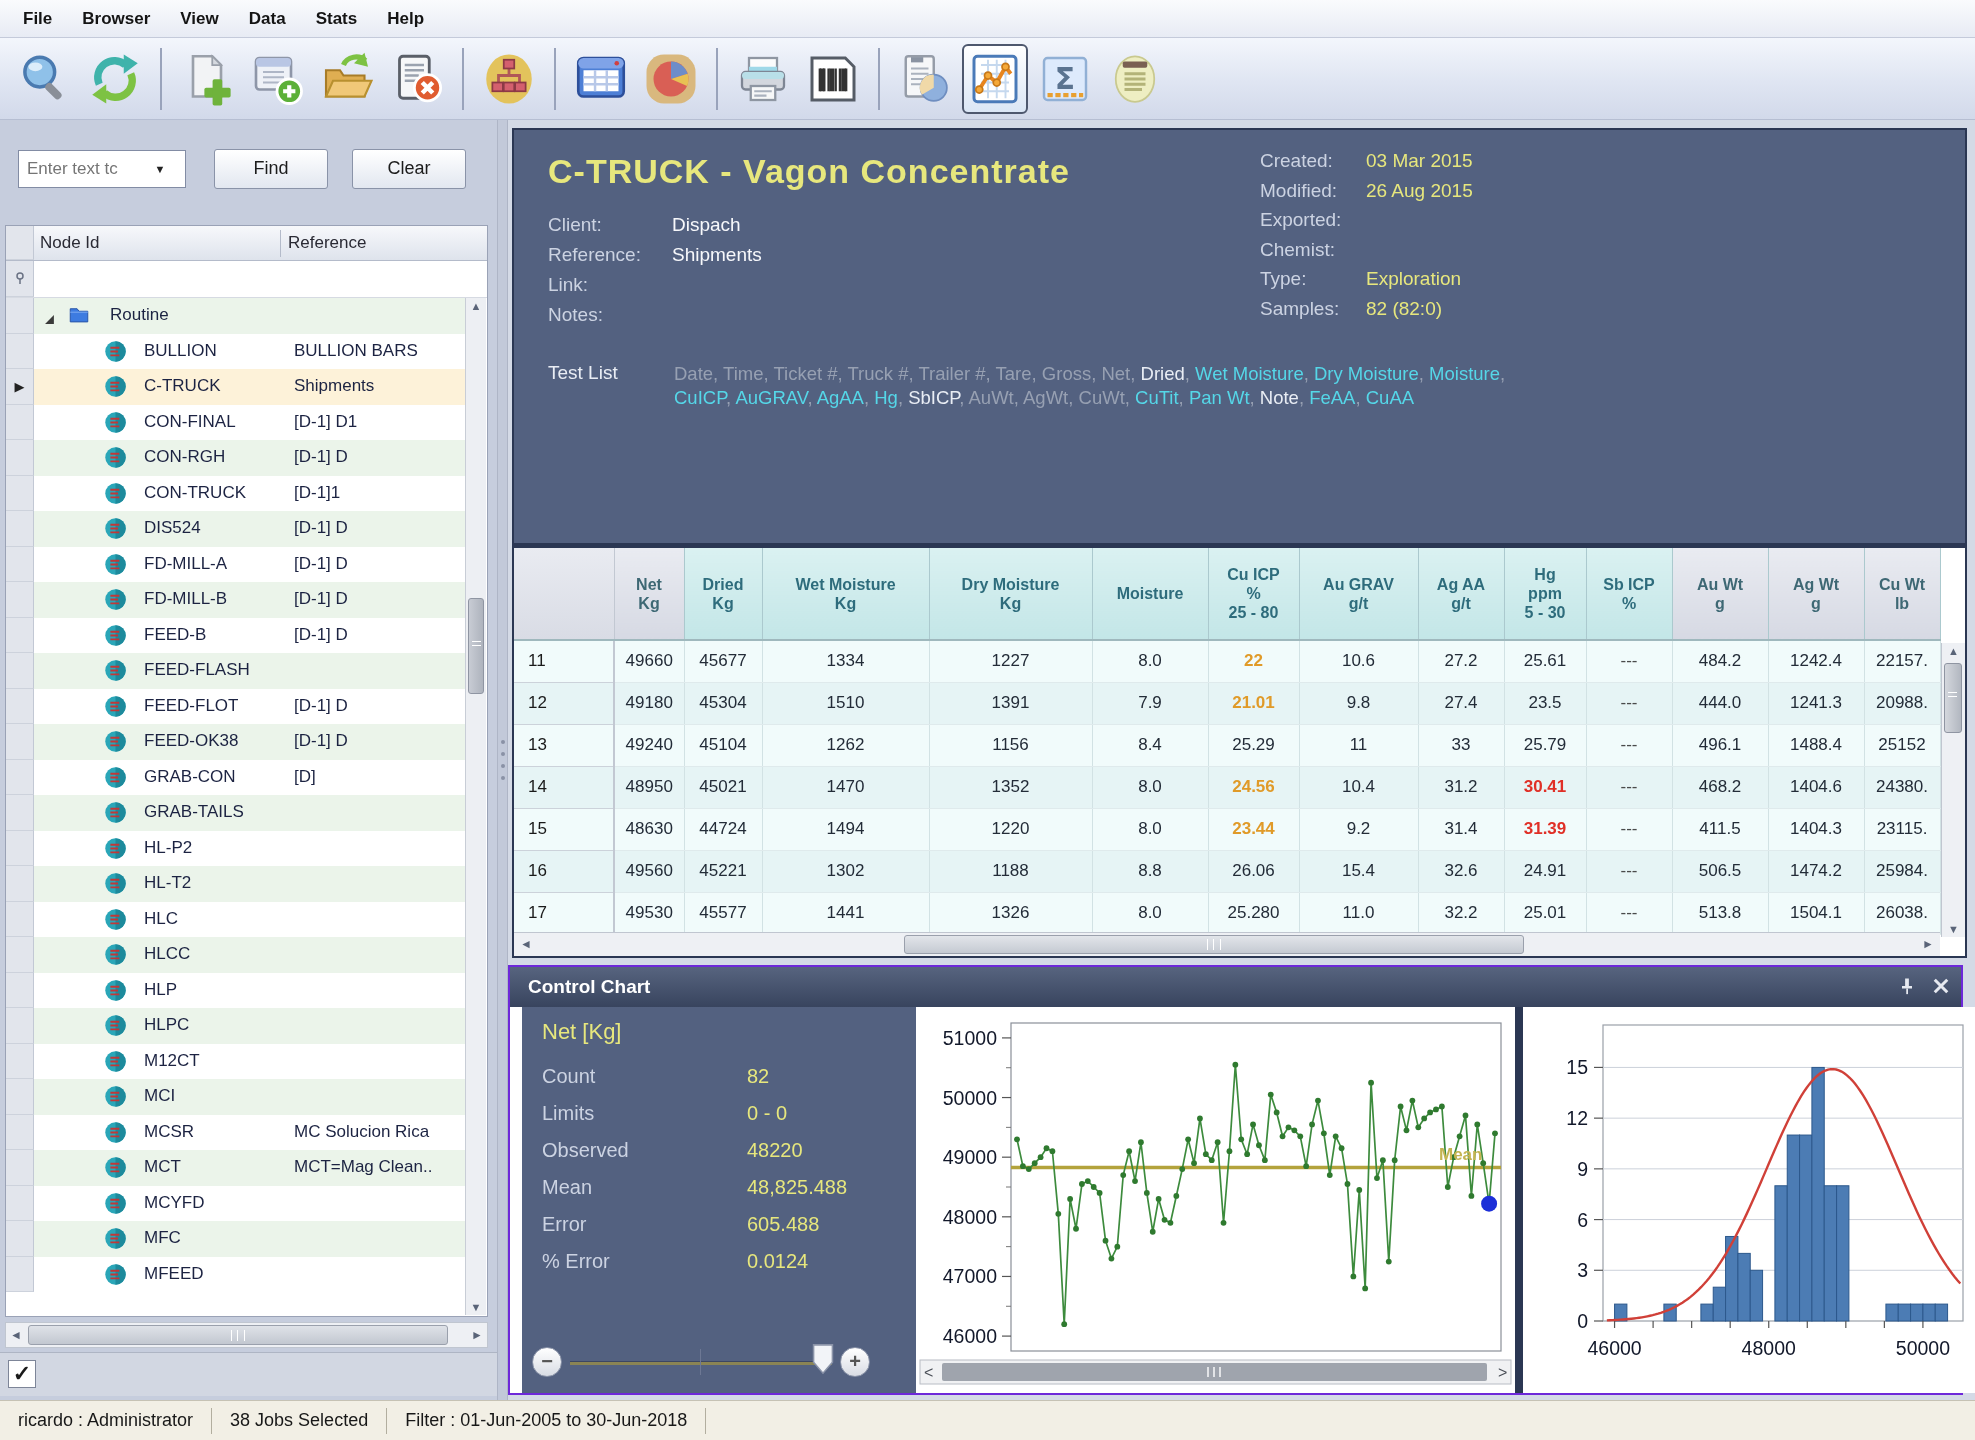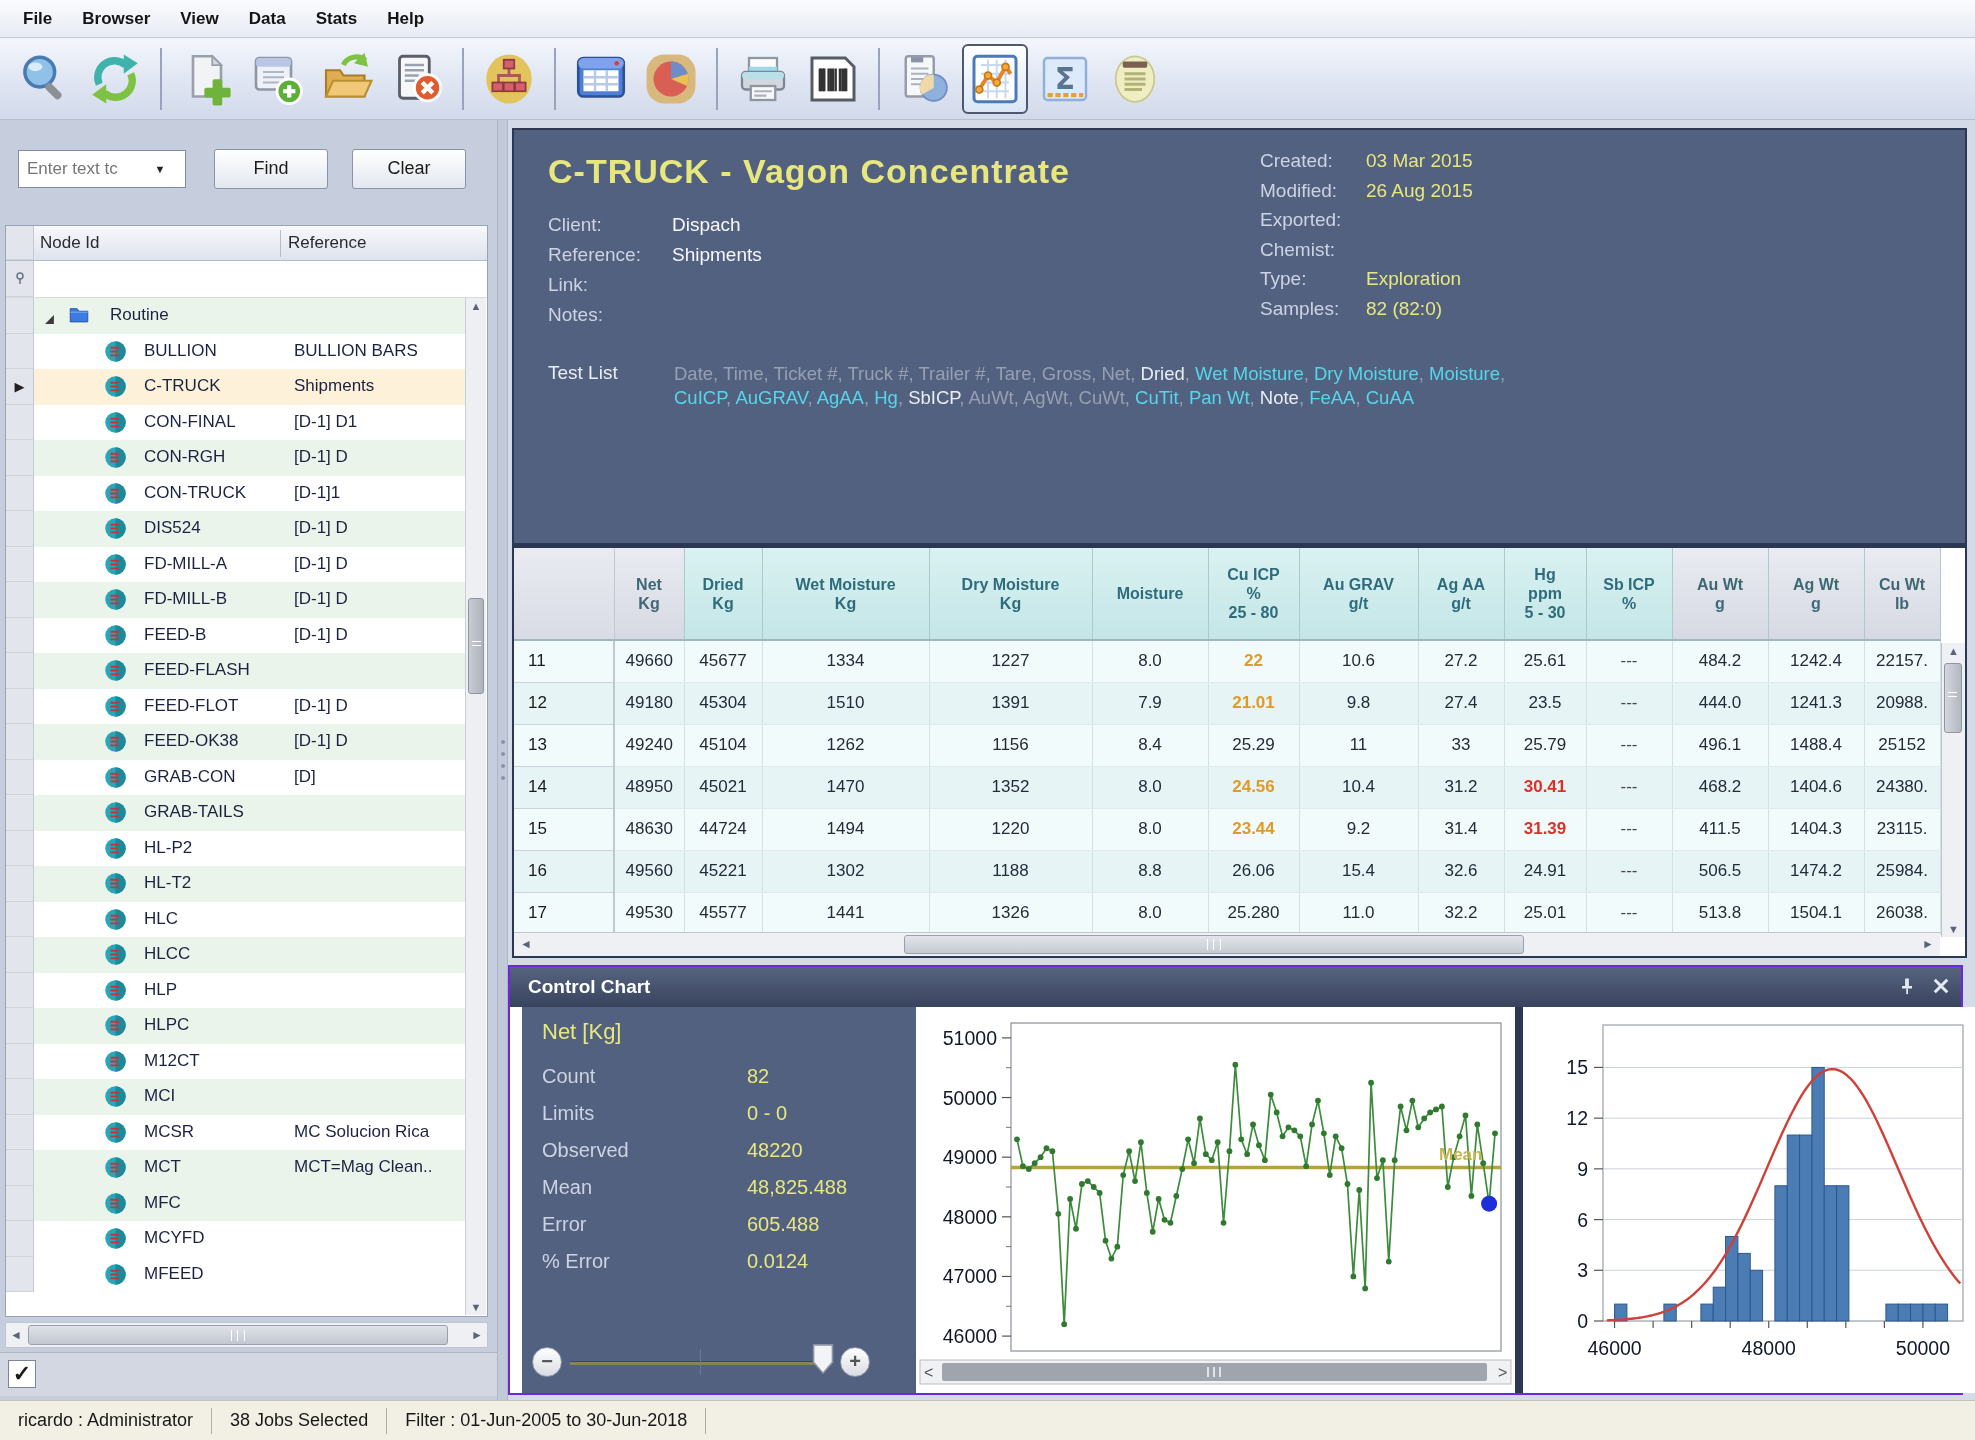--- a/index.html
+++ b/index.html
@@ -589,38 +589,38 @@
           <div class="tr-item green">
             <div class="gut"></div>
             <span class="nodeicon"><svg viewBox="0 0 18 18" style="width:23px;height:23px">
                 <circle cx="9" cy="9" r="8" fill="#2aa6b8"></circle>
                 <path d="M9 1 a8 8 0 0 1 0 16 z" fill="#1d8a9c"></path>
                 <path d="M5 6h7M5 9h6M5 12h7" stroke="#c23737" stroke-width="1.5"></path>
               </svg></span>
             <span class="id">MCT</span>
             <span class="ref">MCT=Mag Clean..</span>
           </div>
+          <div class="tr-item white">
+            <div class="gut"></div>
+            <span class="nodeicon"><svg viewBox="0 0 18 18" style="width:23px;height:23px">
+                <circle cx="9" cy="9" r="8" fill="#2aa6b8"></circle>
+                <path d="M9 1 a8 8 0 0 1 0 16 z" fill="#1d8a9c"></path>
+                <path d="M5 6h7M5 9h6M5 12h7" stroke="#c23737" stroke-width="1.5"></path>
+              </svg></span>
+            <span class="id">MCYFD</span>
+            <span class="ref"></span>
+          </div>
           <div class="tr-item green">
             <div class="gut"></div>
             <span class="nodeicon"><svg viewBox="0 0 18 18" style="width:23px;height:23px">
                 <circle cx="9" cy="9" r="8" fill="#2aa6b8"></circle>
                 <path d="M9 1 a8 8 0 0 1 0 16 z" fill="#1d8a9c"></path>
                 <path d="M5 6h7M5 9h6M5 12h7" stroke="#c23737" stroke-width="1.5"></path>
               </svg></span>
             <span class="id">MFC</span>
-            <span class="ref"></span>
-          </div>
-          <div class="tr-item white">
-            <div class="gut"></div>
-            <span class="nodeicon"><svg viewBox="0 0 18 18" style="width:23px;height:23px">
-                <circle cx="9" cy="9" r="8" fill="#2aa6b8"></circle>
-                <path d="M9 1 a8 8 0 0 1 0 16 z" fill="#1d8a9c"></path>
-                <path d="M5 6h7M5 9h6M5 12h7" stroke="#c23737" stroke-width="1.5"></path>
-              </svg></span>
-            <span class="id">MCYFD</span>
             <span class="ref"></span>
           </div>
           <div class="tr-item white">
             <div class="gut"></div>
             <span class="nodeicon"><svg viewBox="0 0 18 18" style="width:23px;height:23px">
                 <circle cx="9" cy="9" r="8" fill="#2aa6b8"></circle>
                 <path d="M9 1 a8 8 0 0 1 0 16 z" fill="#1d8a9c"></path>
                 <path d="M5 6h7M5 9h6M5 12h7" stroke="#c23737" stroke-width="1.5"></path>
               </svg></span>
             <span class="id">MFEED</span>

